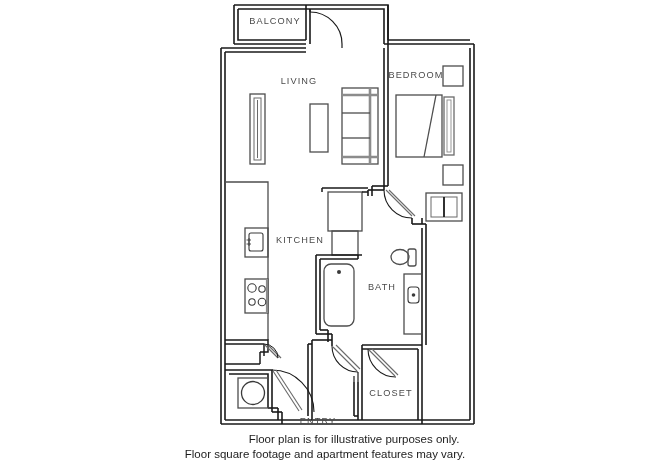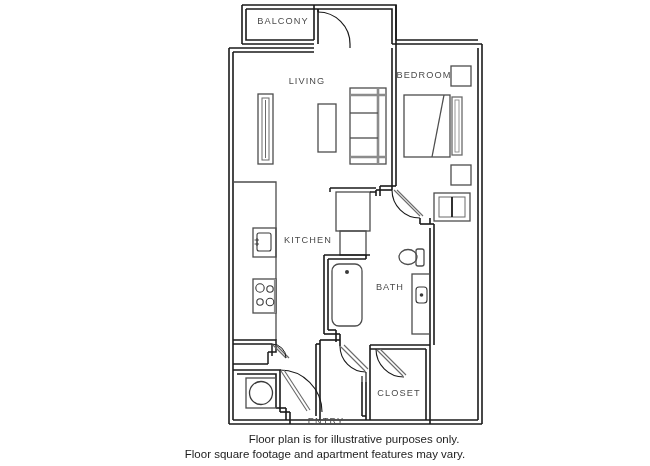--- a/index.html
+++ b/index.html
@@ -9,21 +9,21 @@
   }
   body {
     width: 650px;
     height: 466px;
     font-family: "Liberation Sans", sans-serif;
     overflow: hidden;
     position: relative;
   }
   #floorplan-wrap {
     position: absolute;
-    left: 8px; top: 0;
+    left: 0; top: 0;
     width: 589px;
     height: 466px;
     padding-left: 16px;
   }
   svg#plan {
     display: block;
     width: 650px;
     height: 466px;
   }
   .room-label {

